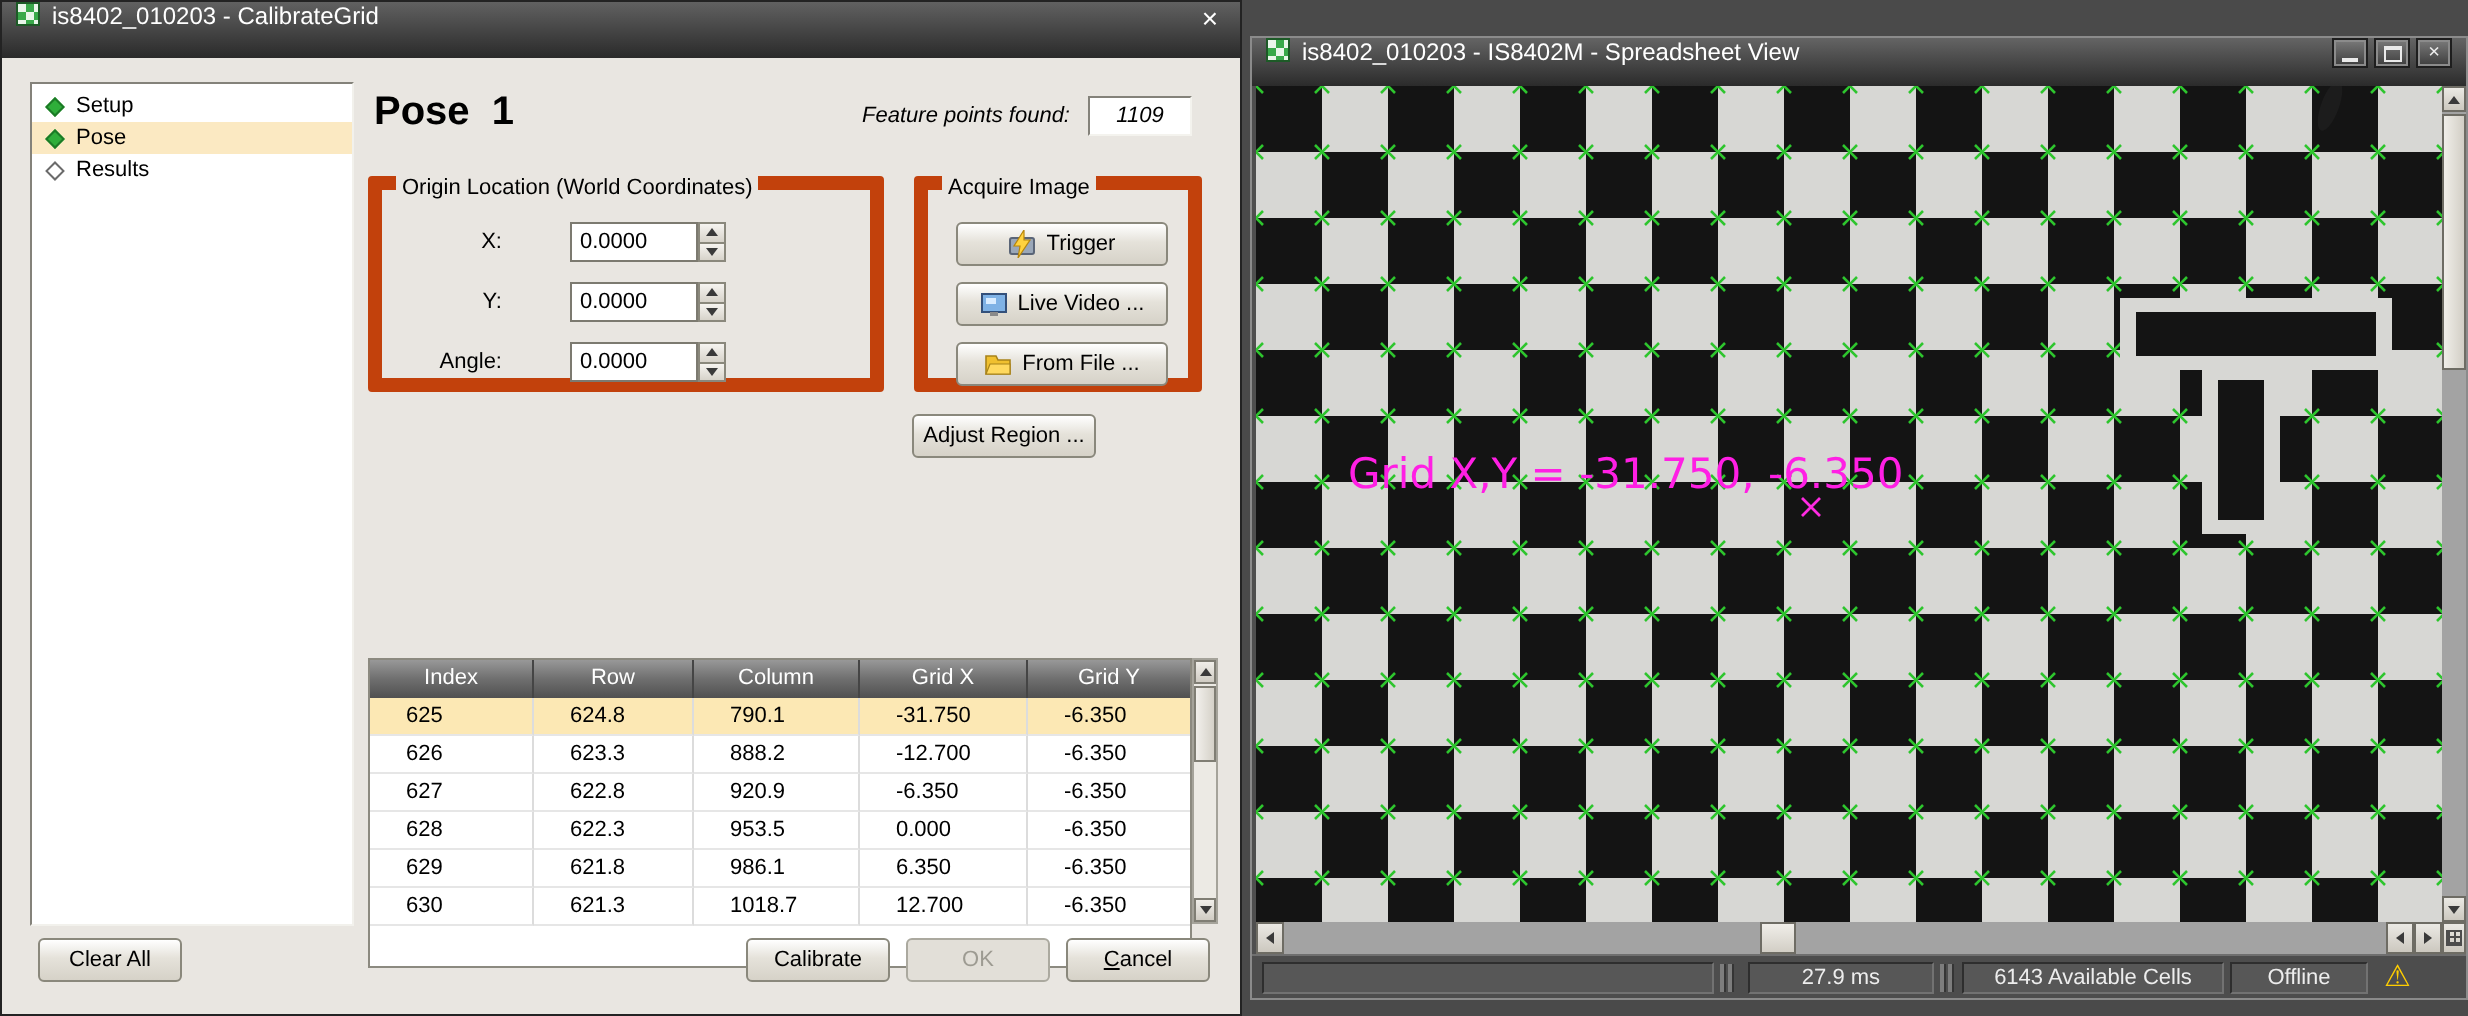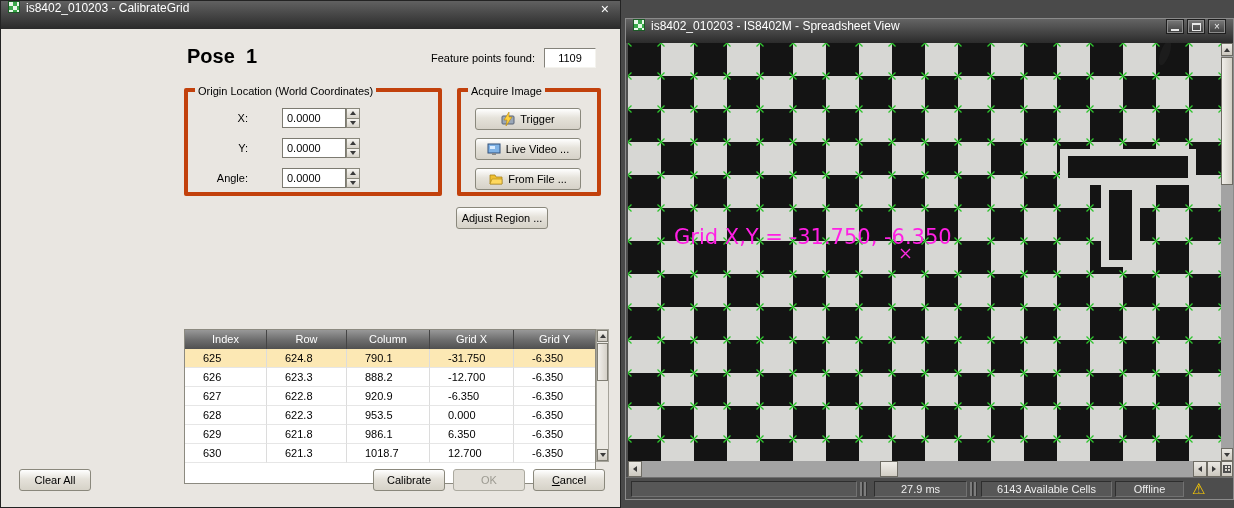--- a/index.html
+++ b/index.html
@@ -33,25 +33,25 @@
           border:1px solid; border-color:#84827a #f2f1ec #f2f1ec #84827a; padding-top:3px; }
   .tree-item { display:flex; align-items:center; gap:7px; height:16px; padding-left:8px; }
   .tree-item.selected { background:#fbe9c2; }
   .diamond { width:7px; height:7px; transform:rotate(45deg); flex:0 0 auto; }
   .diamond.done { background:#2fae3a; border:1px solid #1c7a26; }
   .diamond.pending { background:#fff; border:1px solid #6b6b6b; }
 
   .pose-heading { position:absolute; left:186px; top:16px; font-size:20px; font-weight:bold;
                   white-space:pre; }
   .fp-row { position:absolute; left:183px; top:19px; width:412px; display:flex;
-            justify-content:flex-end; align-items:center; gap:9px; }
+            justify-content:flex-end; align-items:center; gap:9px;font-style:italic; }
   .fp-value { width:52px; height:20px; background:#fff; text-align:center; line-height:18px;
               border:1px solid; border-color:#84827a #f4f3ee #f4f3ee #84827a; }
 
-  .group { position:absolute; border:4px solid #c2410c; border-radius:2px; }
+  .group { position:absolute; border:7px solid #c2410c; border-radius:2px; }
   .group-title { position:absolute; top:-7px; left:7px; background:#e9e6e1; padding:0 3px; line-height:12px; }
   .origin-group { left:183px; top:59px; width:258px; height:108px; }
   .acquire-group { left:456px; top:59px; width:144px; height:108px; }
 
   .field-row { position:absolute; left:0; width:100%; height:20px; }
   .fr0 { top:16px; } .fr1 { top:46px; } .fr2 { top:76px; }
   .field-label { position:absolute; left:4px; width:56px; text-align:right; line-height:20px; }
   .spin-input { position:absolute; left:94px; top:0; width:64px; height:20px; background:#fff;
                 border:1px solid #7c7a70; padding:1px 4px; font:11px "Liberation Sans",sans-serif; }
   .spinner { position:absolute; left:158px; top:0; width:14px; height:20px; display:flex; flex-direction:column; }
@@ -144,20 +144,34 @@
 
   <section class="win calib">
     <header class="titlebar">
       <span class="app-icon"></span>
       <span class="title">is8402_010203 - CalibrateGrid</span>
       <span class="tb-close">×</span>
     </header>
 
     <div class="dlg-body">
 
+      <div class="tree">
+        <div class="tree-item">
+          <span class="diamond done"></span>
+          <span>Setup</span>
+        </div>
+        <div class="tree-item selected">
+          <span class="diamond done"></span>
+          <span>Pose</span>
+        </div>
+        <div class="tree-item">
+          <span class="diamond pending"></span>
+          <span>Results</span>
+        </div>
+      </div>
 
       <div class="pose-heading">Pose  1</div>
 
       <div class="fp-row">
         <span>Feature points found:</span>
         <span class="fp-value">1109</span>
       </div>
 
       <div class="group origin-group">
         <span class="group-title">Origin Location (World Coordinates)</span>

